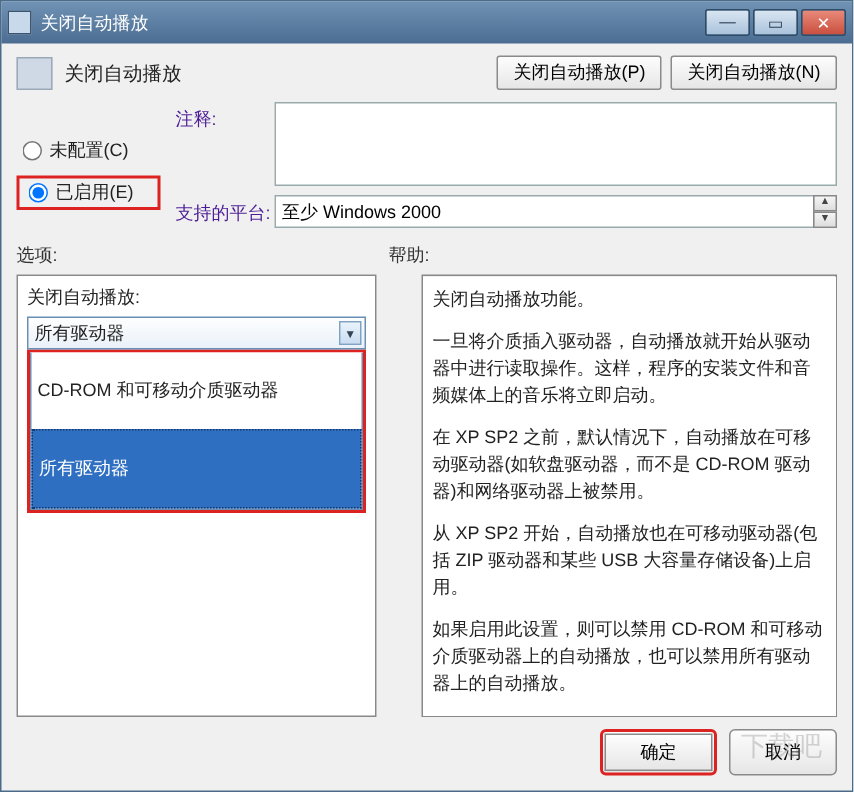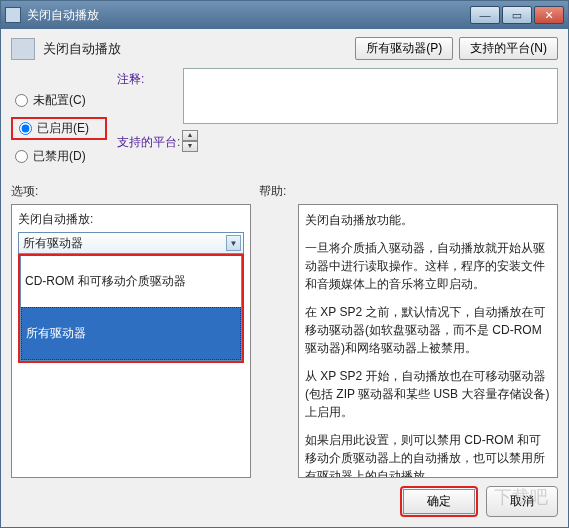--- a/index.html
+++ b/index.html
@@ -23,21 +23,21 @@
   .right-col { flex: 1; }
   .label-row { display: flex; align-items: flex-start; margin-bottom: 6px; }
   .field-label { width: 66px; font-size: 12px; color: #4c1d95; padding-top: 3px; }
   .comment-box { flex: 1; height: 56px; border: 1px solid #9aa; background: #fff; font-size: 12px; padding: 3px; resize: none; }
   .platform-row { display: flex; align-items: center; }
   .platform-input { flex: 1; height: 22px; border: 1px solid #9aa; background: #fff; font-size: 12px; padding: 2px 4px; }
   .spinbtns { display: flex; flex-direction: column; margin-left: -1px; }
   .spin { width: 16px; height: 11px; border: 1px solid #888; background: linear-gradient(#f5f5f5,#ddd); font-size: 7px; line-height: 7px; text-align: center; color: #444; }
   .row-labels { display: flex; margin-top: 10px; font-size: 12px; color: #333; }
   .row-labels .l1 { width: 248px; }
-  .panels { display: flex; gap: 23px; margin-top: 4px; flex: 1; min-height: 0; }
+  .panels { display: flex; gap: 6px; margin-top: 4px; flex: 1; min-height: 0; }
   .panel { border: 1px solid #888; background: #fff; font-size: 12px; color: #222; padding: 6px; overflow: hidden; }
   .panel.left { width: 240px; }
   .panel.right { flex: 1; overflow-y: auto; line-height: 1.5; margin-left: 24px; }
   .panel.right p { margin: 0 0 10px 0; }
   .group-label { font-size: 12px; margin-bottom: 4px; }
   .combo { position: relative; width: 100%; height: 22px; border: 1px solid #6a8fb5; background: linear-gradient(#fefefe,#e9f1f9); display: flex; align-items: center; padding: 0 18px 0 4px; font-size: 12px; }
   .combo .arrow { position: absolute; right: 2px; top: 2px; width: 15px; height: 16px; background: linear-gradient(#eaf3fb,#c9ddf1); border: 1px solid #7fa3c5; display: flex; align-items: center; justify-content: center; font-size: 8px; color: #345; }
   .dropdown { border: 1px solid #6a8fb5; border-top: none; background: #fff; font-size: 12px; }
   .hl-red-box { border: 2px solid #d22; }
   .dd-item { padding: 17px 4px; }
@@ -59,49 +59,46 @@
     <div class="spacer"></div>
     <div class="winbtn">—</div>
     <div class="winbtn">▭</div>
     <div class="winbtn close">✕</div>
   </div>
 
   <div class="body">
     <div class="header-row">
       <div class="header-icon"></div>
       <div class="header-title">关闭自动播放</div>
-      <button class="navbtn">所有驱动器(P)</button>
-      <button class="navbtn">支持的平台(N)</button>
+      <button class="navbtn">关闭自动播放(P)</button>
+      <button class="navbtn">关闭自动播放(N)</button>
     </div>
 
     <div class="config-area">
       <div class="radio-col">
         <label class="radio-row">
           <input type="radio" name="state" style="">
           <span>未配置(C)</span>
         </label>
         <div class="hl-red">
           <label class="radio-row" style="margin-bottom:0">
             <input type="radio" name="state" checked="" style="">
             <span>已启用(E)</span>
           </label>
         </div>
-        <label class="radio-row" style="margin-top:8px">
-          <input type="radio" name="state" style="">
-          <span>已禁用(D)</span>
-        </label>
       </div>
 
       <div class="right-col">
         <div class="label-row">
           <div class="field-label">注释:</div>
           <textarea class="comment-box" style=""></textarea>
         </div>
         <div class="platform-row">
           <div class="field-label">支持的平台:</div>
+          <input class="platform-input" readonly="" value="至少 Windows 2000" style="">
           <div class="spinbtns">
             <div class="spin">▲</div>
             <div class="spin">▼</div>
           </div>
         </div>
       </div>
     </div>
 
     <div class="row-labels">
       <div class="l1">选项:</div>

